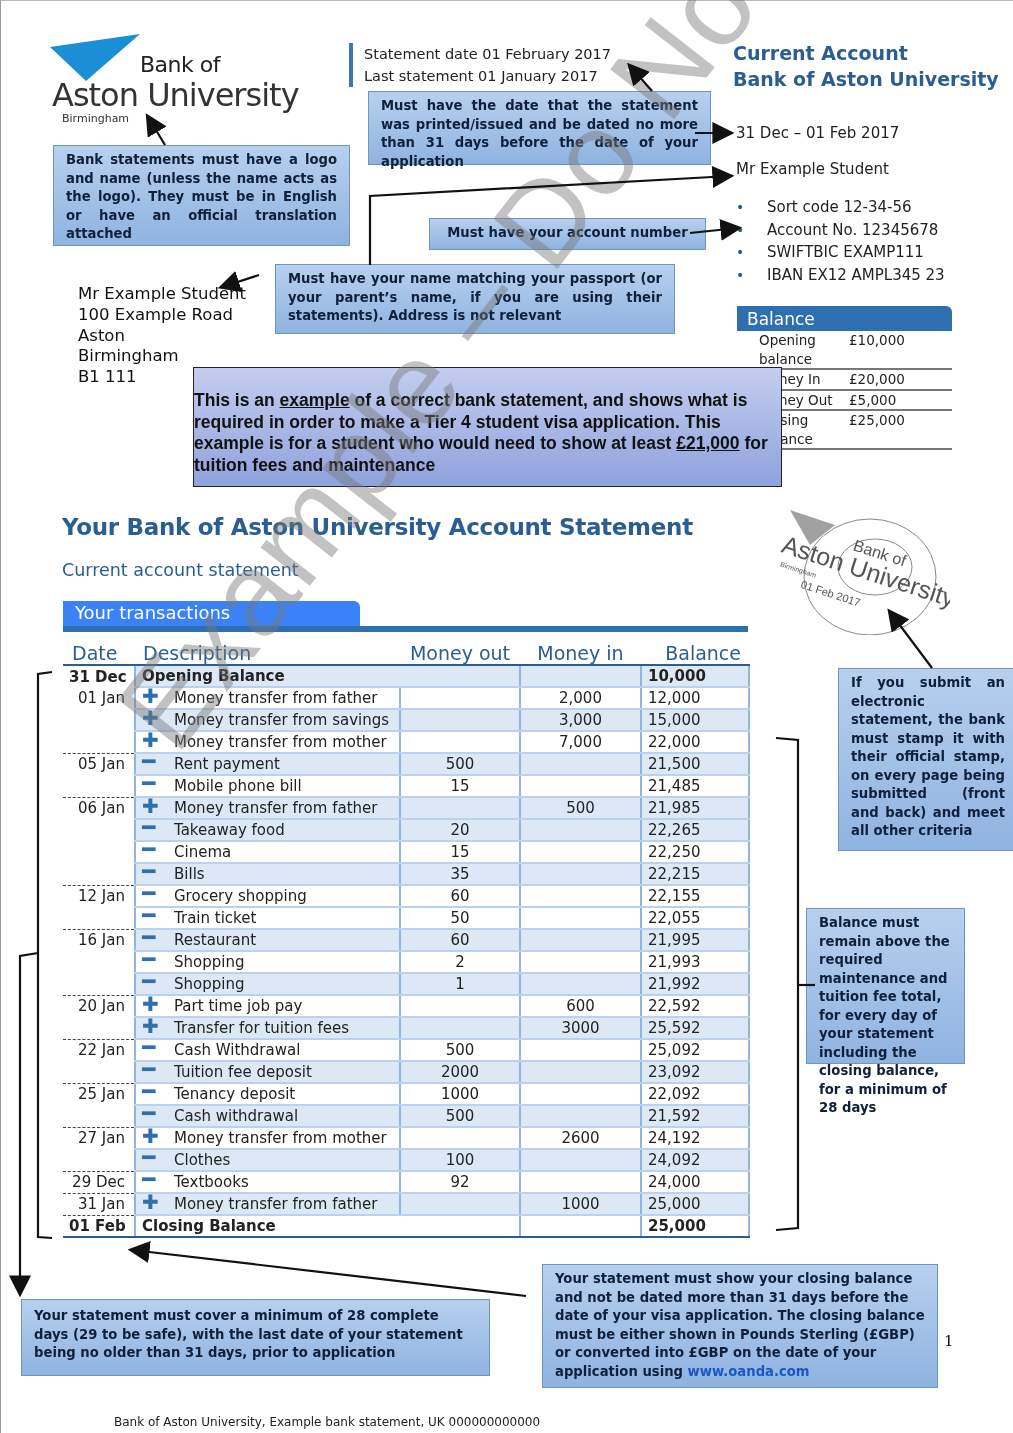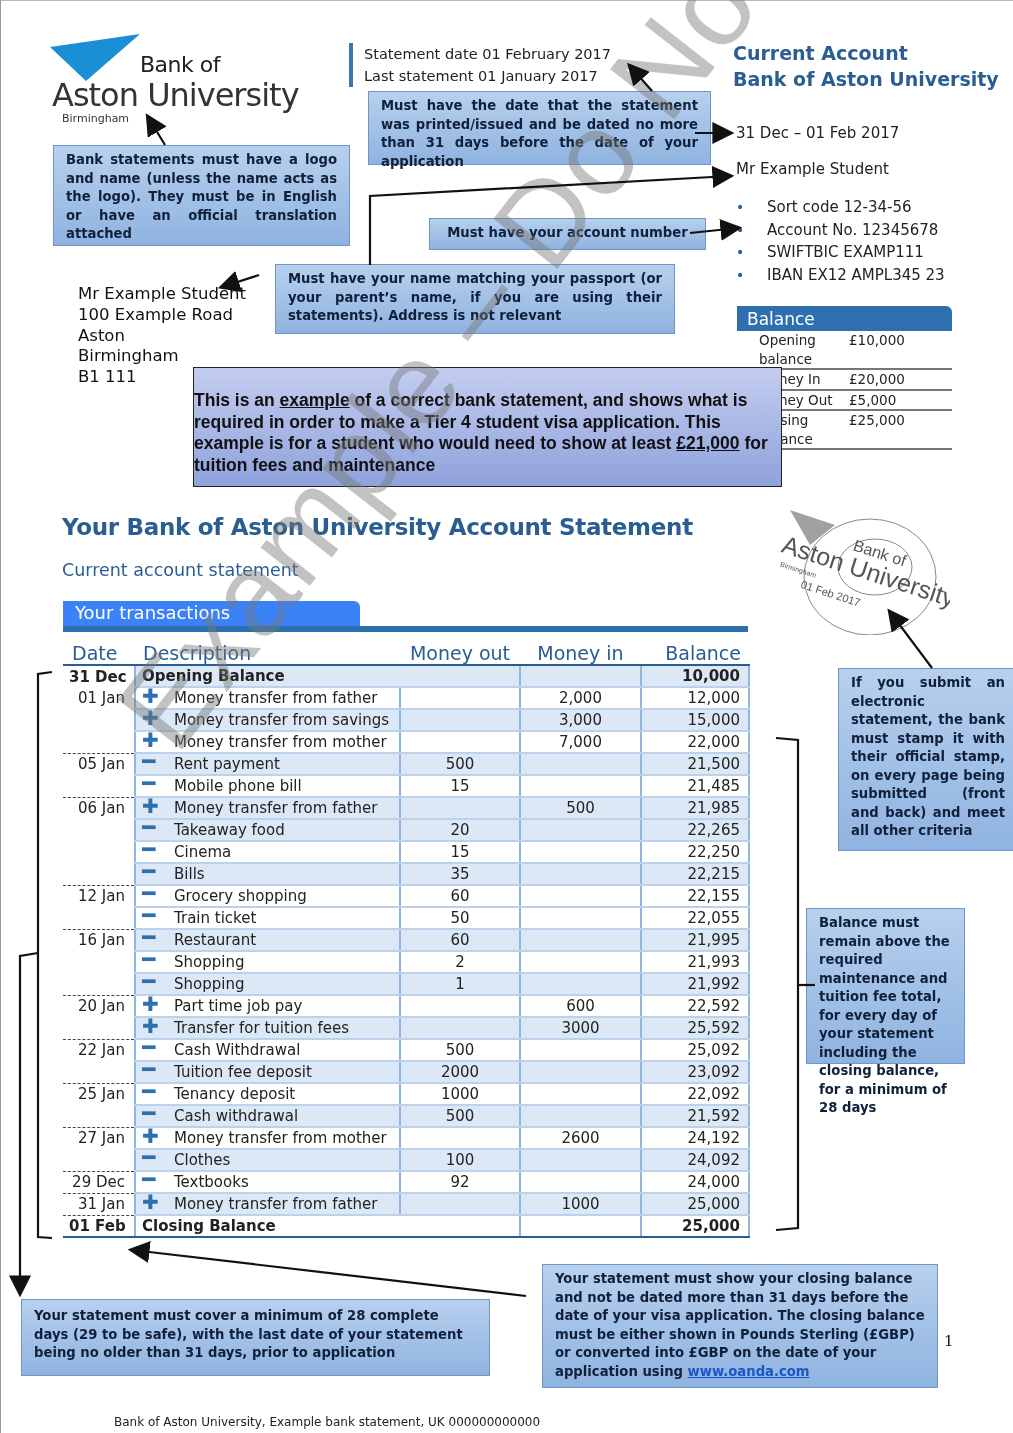--- a/index.html
+++ b/index.html
@@ -39,35 +39,35 @@
   .tx-tab { left: 63px; top: 601px; width: 297px; height: 27px; background: #3b82f6; color: #fff; font-size: 18px; padding: 1px 12px; border-radius: 0 6px 0 0; }
   .tx-rule { left: 63px; top: 626px; width: 685px; height: 6px; background: #2e6fb0; }
 
   table.tx { position: absolute; left: 63px; top: 641px; width: 686px; border-collapse: collapse; font-size: 15px; color: #222; table-layout: fixed; }
   table.tx th { font-weight: normal; color: #2a5d92; font-size: 19px; height: 24px; text-align: left; padding: 0 8px; border-bottom: 2px solid #2a5d92; line-height: 22px; }
   table.tx th.r { text-align: right; }
   table.tx th.c { text-align: center; }
   table.tx td { height: 21px; line-height: 20px; padding: 0 6px; white-space: nowrap; overflow: hidden; }
   td.date { text-align: right; padding-right: 9px !important; }
   td.desc, td.out, td.in, td.bal { border-left: 2px solid #8fb5e0; border-bottom: 2px solid #bcd2ec; }
-  td.bal { border-right: 2px solid #8fb5e0; text-align: right; padding-right: 8px !important; }
+  td.bal { border-right: 2px solid #8fb5e0; text-align: left; padding-right: 8px !important; }
   td.out, td.in { text-align: center; }
   tr.shade td.desc, tr.shade td.out, tr.shade td.in, tr.shade td.bal { background: #dce8f6; }
   tr.daysep td { border-top: 1px dashed #445; }
   tr.bold td { font-weight: bold; }
   tr.close td { border-bottom: 2px solid #2a5d92; }
   td.desc .sign { display: inline-block; width: 32px; text-align: left; color: #2e6fb0; font-weight: bold; font-size: 20px; line-height: 14px; }
   td.desc .sign.minus { font-size: 22px; }
 
   .watermark { position: absolute; left: 90px; top: 690px; font-family: "Liberation Sans", sans-serif; font-size: 118px; color: rgba(120,120,120,0.45); transform: rotate(-52deg); transform-origin: left top; white-space: nowrap; pointer-events: none; letter-spacing: 2px; }
 
   .stamp { position: absolute; left: 770px; top: 505px; width: 180px; height: 130px; }
   .footer { left: 114px; top: 1415px; font-size: 12px; color: #222; }
   .pagenum { left: 944px; top: 1332px; font-size: 15px; font-family: "DejaVu Serif", serif; }
-  .link { color: #1a56c8; text-decoration: underline; }
+  .link { color: #1a56c8; }
   svg.arrows { position: absolute; left: 0; top: 0; pointer-events: none; }
 </style>
 </head>
 <body>
 
 <div class="page-border"></div>
 
 <svg class="abs" style="left:48px;top:33px" width="95" height="50">
   <polygon points="2,14 92,1 38,48" fill="#1a8fd6"></polygon>
 </svg>

